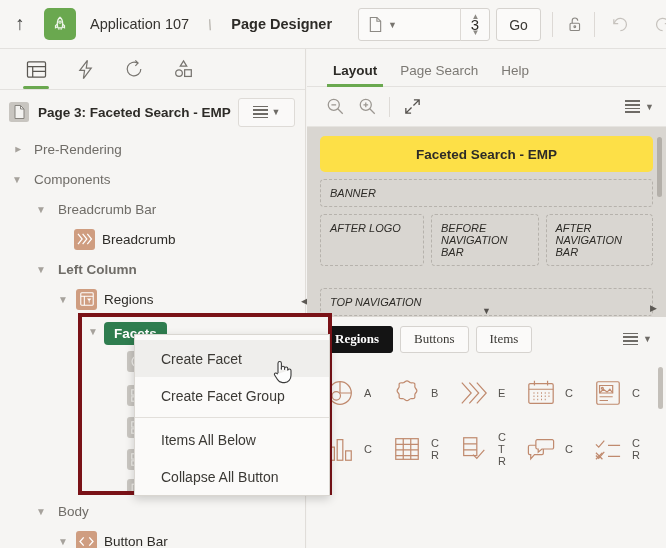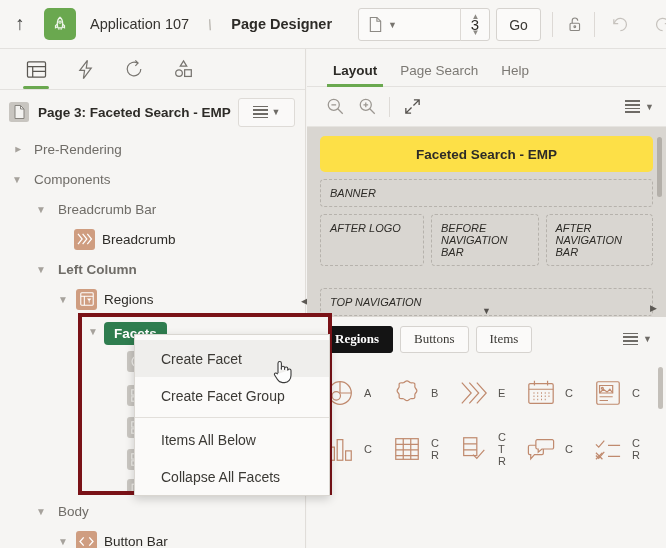--- a/index.html
+++ b/index.html
@@ -448,21 +448,21 @@
         </span>
       </div>
     </div>
   </div>
 
   <div class="ctxmenu">
     <div class="mi hov">Create Facet</div>
     <div class="mi">Create Facet Group</div>
     <div class="msep"></div>
     <div class="mi">Items All Below</div>
-    <div class="mi">Collapse All Facets</div>
+    <div class="mi">Collapse All Button</div>
   </div>
   <div class="cursor">
     <svg width="22" height="28" viewBox="0 0 22 28" fill="#fdfdfd" stroke="#3a3a3a" stroke-width="1.1">
       <path d="M6 15V5.2a1.7 1.7 0 013.4 0v6.3"></path>
       <path d="M9.4 11.5v-1.6a1.6 1.6 0 013.2 0v1.9"></path>
       <path d="M12.6 11.8v-1.2a1.6 1.6 0 013.2 0v2"></path>
       <path d="M15.8 12.6a1.6 1.6 0 013.2 0v4.6c0 4.2-2.6 7.4-6.4 7.4h-2c-2.6 0-3.9-1-5.3-3.3L2.6 17c-.6-1 .2-2.3 1.4-2l2 .9"></path>
     </svg>
   </div>
 

